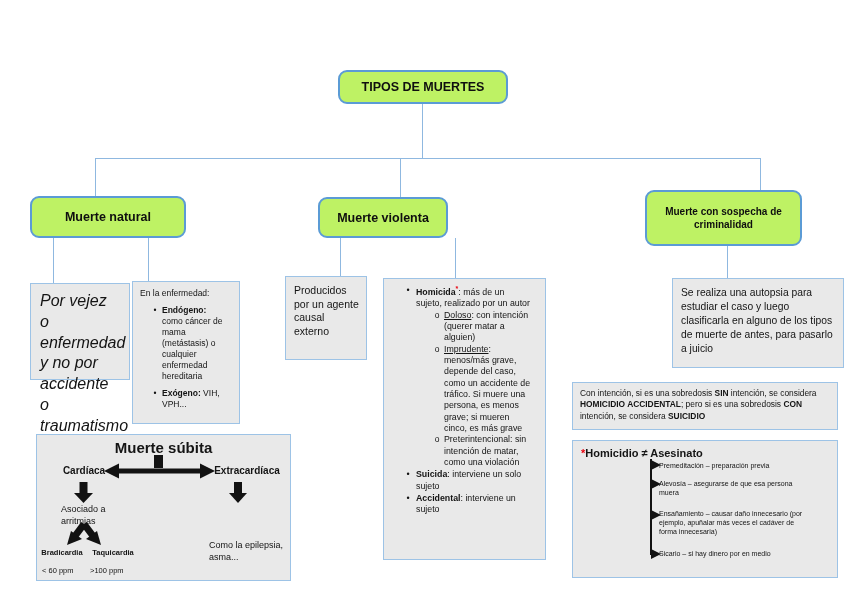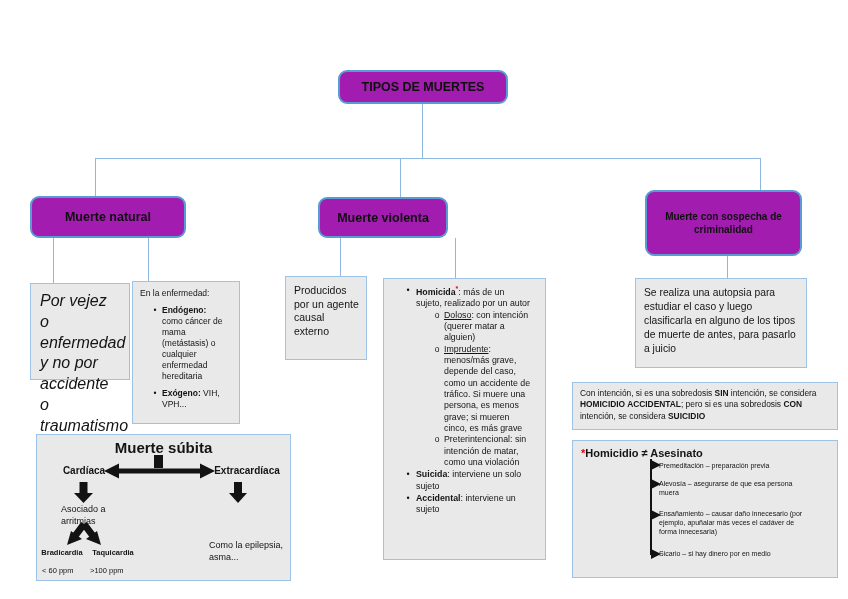--- a/index.html
+++ b/index.html
@@ -6,31 +6,31 @@
   html,body { background:#ffffff; }
   body { font-family:"Liberation Sans", sans-serif; color:#111; }
   #canvas { position:relative; width:848px; height:599px; background:#fff; overflow:hidden; }
 
   
   .cline { position:absolute; background:#8fb8e0; }
   .v { width:1px; }
   .h { height:1px; }
 
   
-  .node { position:absolute; background:#a21caf; border:2px solid #5b9bd5; border-radius:9px;
+  .node { position:absolute; background:#bef264; border:2px solid #5b9bd5; border-radius:9px;
           display:flex; align-items:center; justify-content:center; text-align:center;
           font-weight:bold; font-size:12.5px; color:#0f0f0f; }
 
   
   .box { position:absolute; background:#e9e9e9; border:1px solid #9dc3e6; color:#141414; }
 
   .vejez-box { padding:7px 16px 23px 9px; font-size:16px; line-height:1.3;font-style:italic; }
   .enf-box { padding:6px 5px 22px 7px; font-size:8.5px; line-height:1.3; }
   .agente-box { padding:7px 6px 7px 8px; font-size:10.5px; line-height:1.3; }
-  .autopsia-box { padding:7px 8px; font-size:10.3px; line-height:1.35; }
+  .autopsia-box { padding:7px 8px; font-size:10.3px; line-height:1.35;margin-left:37px; }
   .farmacos-box { padding:5px 7px; font-size:8.4px; line-height:1.35; }
 
   
   .li { display:flex; }
   .bullet { flex:none; text-align:center; }
   .enf-li { margin-left:8px; margin-top:6px; }
   .enf-li .bullet { width:14px; font-size:8.5px; }
   .enf-li .t { width:64px; }
 
   .hom-box { padding:5px 8px 4px 4px; font-size:8.8px; line-height:1.29; }
@@ -76,21 +76,21 @@
   <div class="node" style="left:338px; top:70px; width:170px; height:34px;">
     <span>TIPOS DE MUERTES</span>
   </div>
 
   <div class="node" style="left:30px; top:196px; width:156px; height:42px;">
     <span>Muerte natural</span>
   </div>
   <div class="node" style="left:318px; top:197px; width:130px; height:41px;">
     <span>Muerte violenta</span>
   </div>
-  <div class="node" style="left:645px; top:190px; width:157px; height:66px; font-size:10px; line-height:1.35; padding:0 8px;">
+  <div class="node" style="left:645px; top:190px; width:157px; height:56px; font-size:10px; line-height:1.35; padding:0 8px;">
     <span>Muerte con sospecha de criminalidad</span>
   </div>
 
   <div class="box vejez-box" style="left:30px; top:283px; width:100px; height:97px;">
     <span>Por vejez o enfermedad y no por accidente o traumatismo violento</span>
   </div>
 
   <div class="box enf-box" style="left:132px; top:281px; width:108px; height:143px;">
     <div>En la enfermedad:</div>
     <div class="li enf-li">

